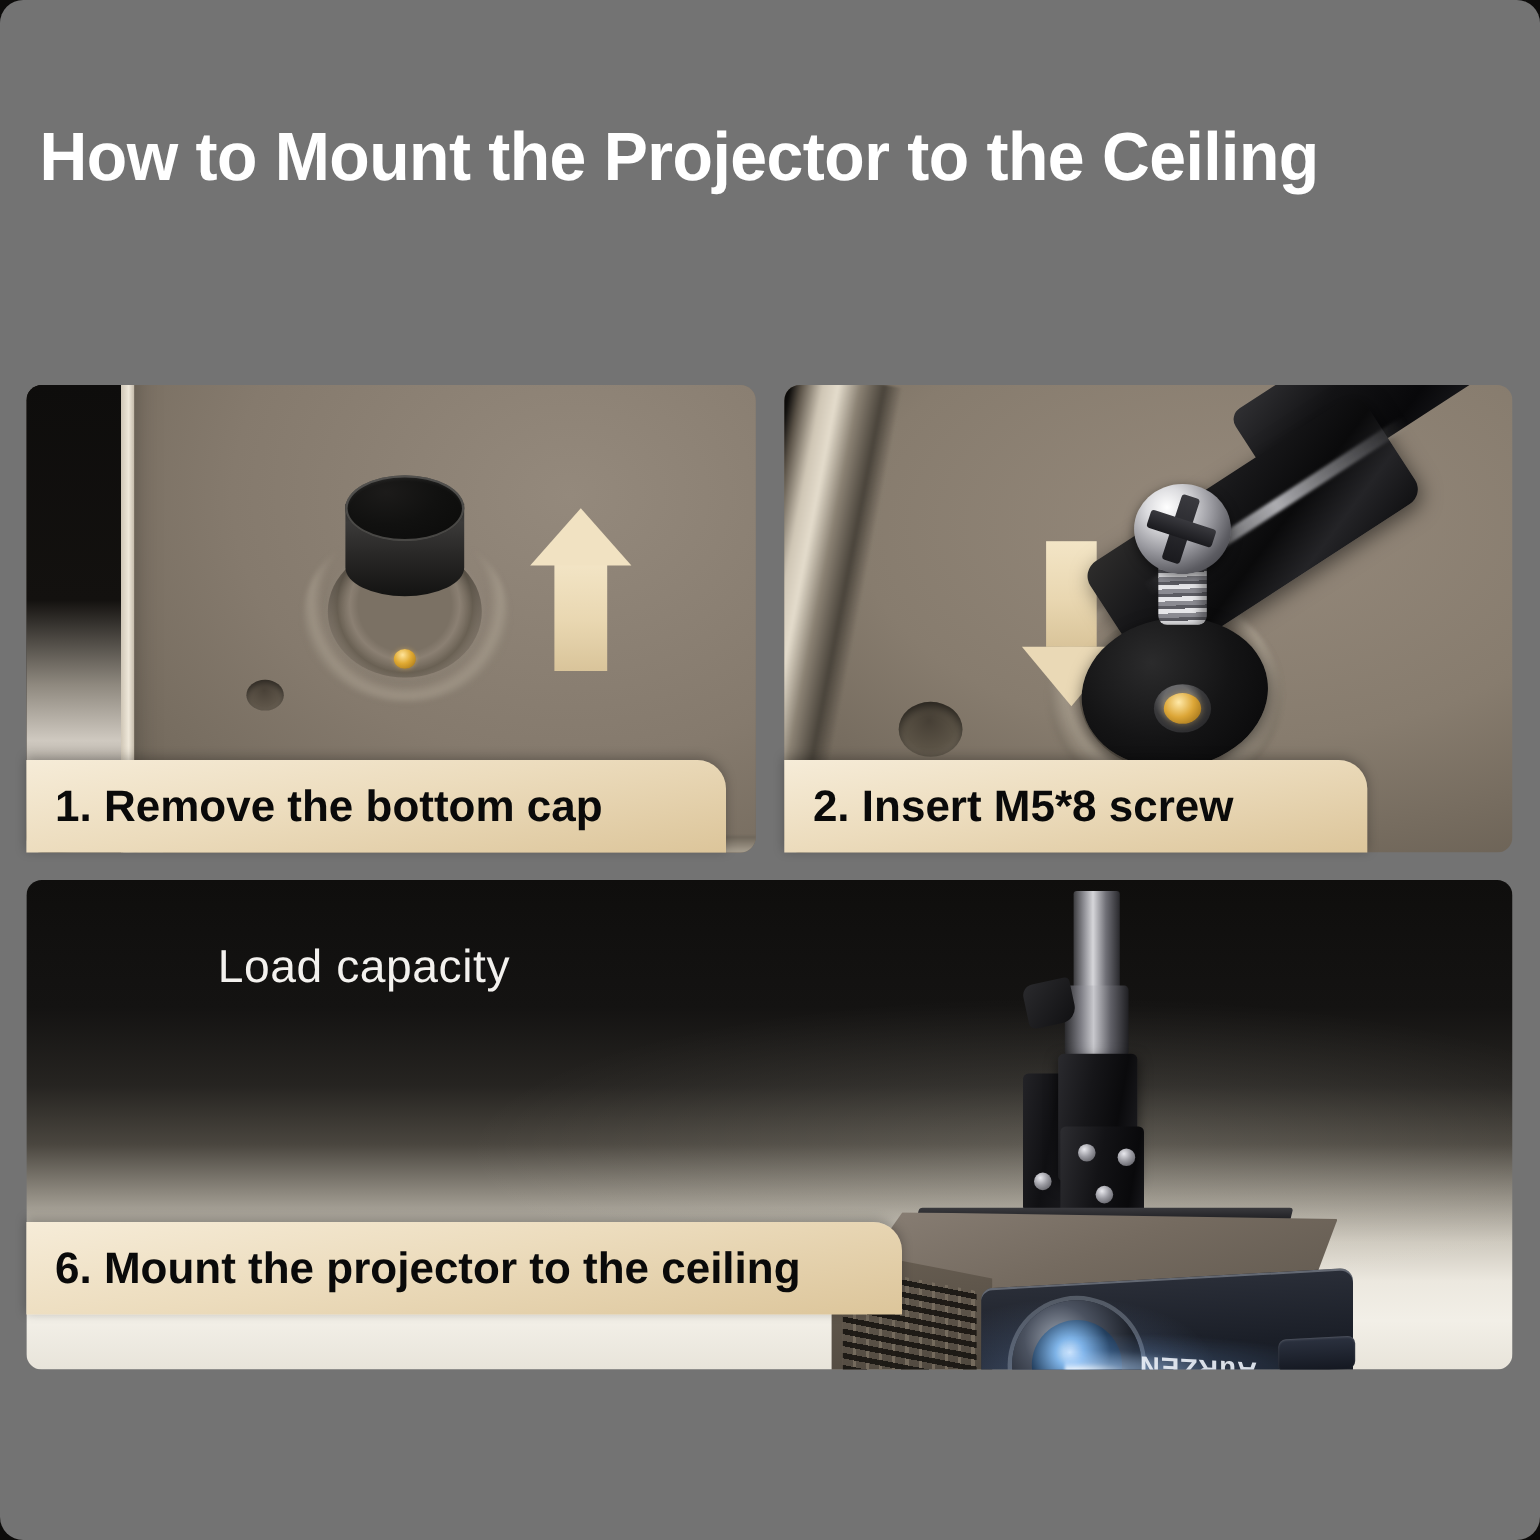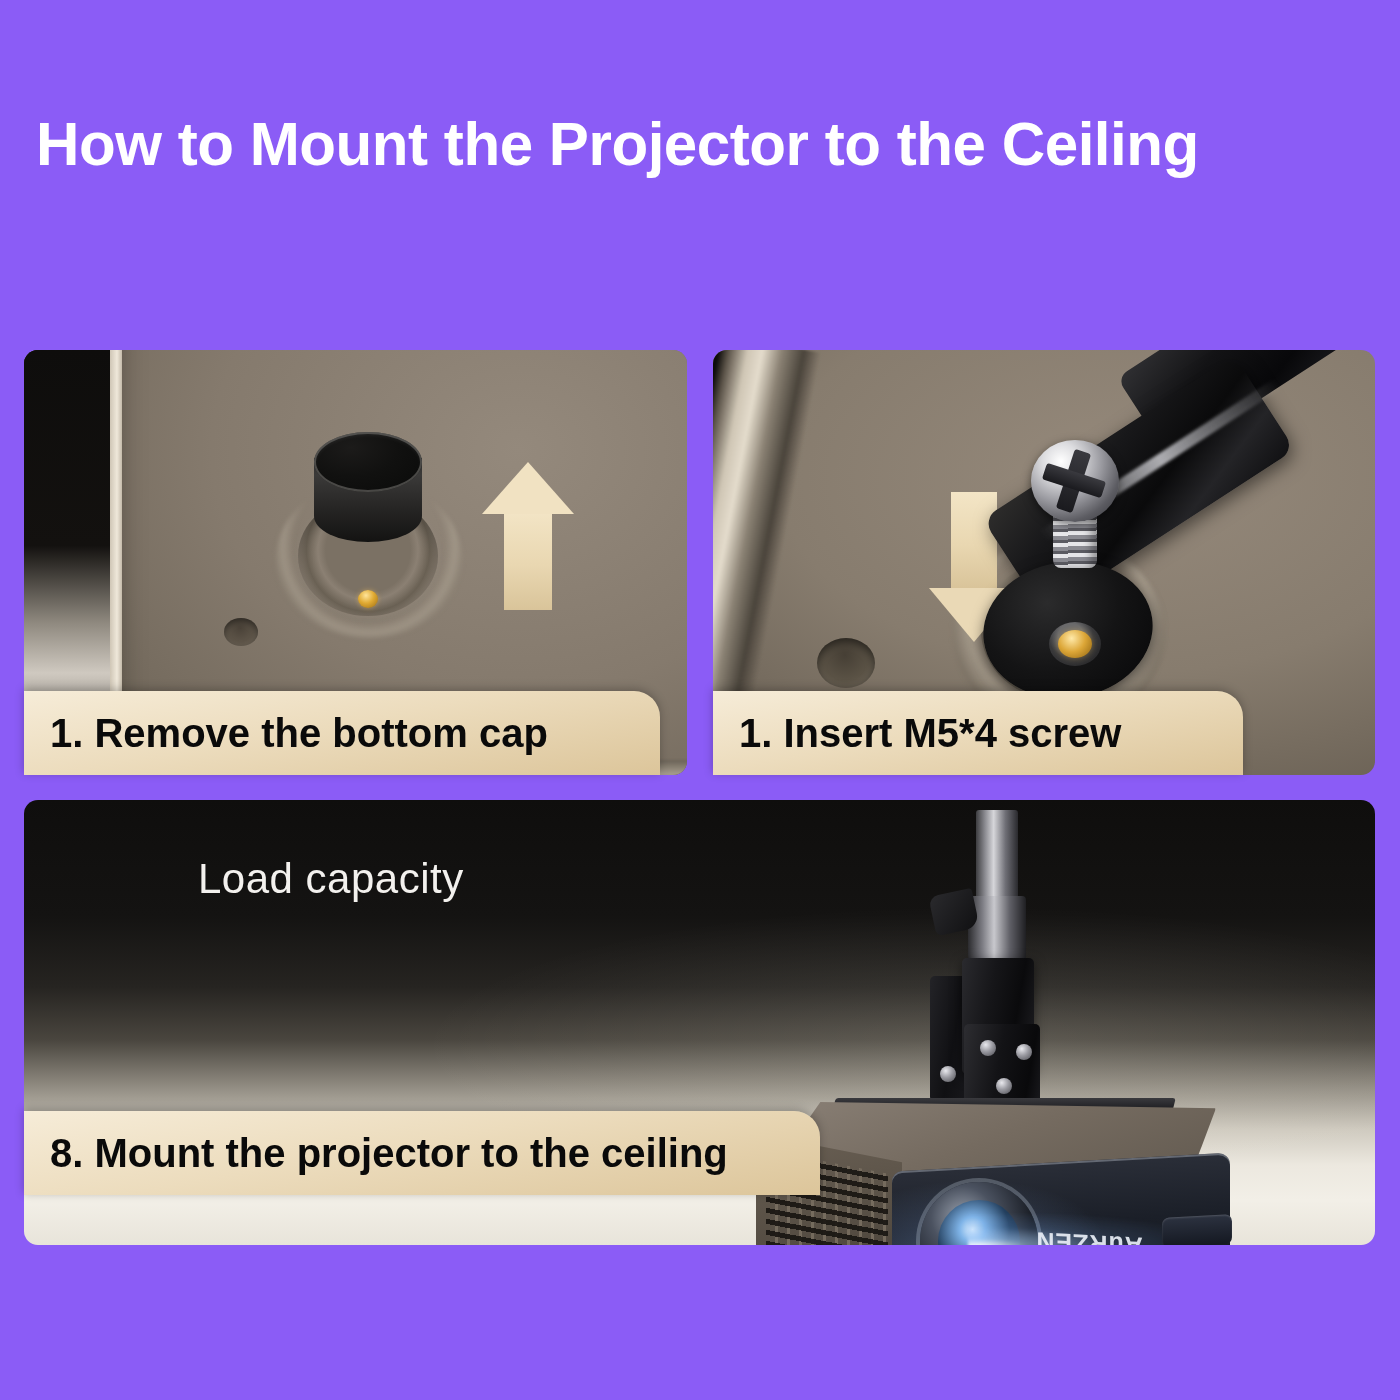--- a/index.html
+++ b/index.html
@@ -1,19 +1,19 @@
 <!DOCTYPE html>
 <html><head>
 <meta charset="utf-8">
 <style>
   * { margin:0; padding:0; box-sizing:border-box; }
   html,body { width:1400px; height:1400px; background:#0d0c0b; overflow:hidden; }
   body { font-family:"Liberation Sans", sans-serif; }
 
-  .page { position:relative; width:1400px; height:1400px; background:#8b5cf6; }
+  .page { position:relative; width:1400px; height:1400px; background:#737373;border-radius:21px; }
 
   
   .title {
     position:absolute; left:36px; top:108px; width:1340px;
     font-size:62px; font-weight:700; color:#ffffff;
     letter-spacing:-0.5px; white-space:nowrap;
     font-stretch:condensed;
     transform:scaleX(0.97); transform-origin:left center;
   }
 
@@ -429,16 +429,16 @@
       <div class="lens-inner"></div>
       <div class="lens-beam"></div>
       <div class="brand">AuRZEN</div>
       <div class="ir-window"></div>
     </div>
   </div>
 
   <div class="cap-label">Load capacity</div>
 
   <div class="badge" id="badge1">1. Remove the bottom cap</div>
-  <div class="badge" id="badge2">1. Insert M5*4 screw</div>
-  <div class="badge" id="badge3">8. Mount the projector to the ceiling</div>
+  <div class="badge" id="badge2">2. Insert M5*8 screw</div>
+  <div class="badge" id="badge3">6. Mount the projector to the ceiling</div>
 
 </div>
 
 </body></html>

